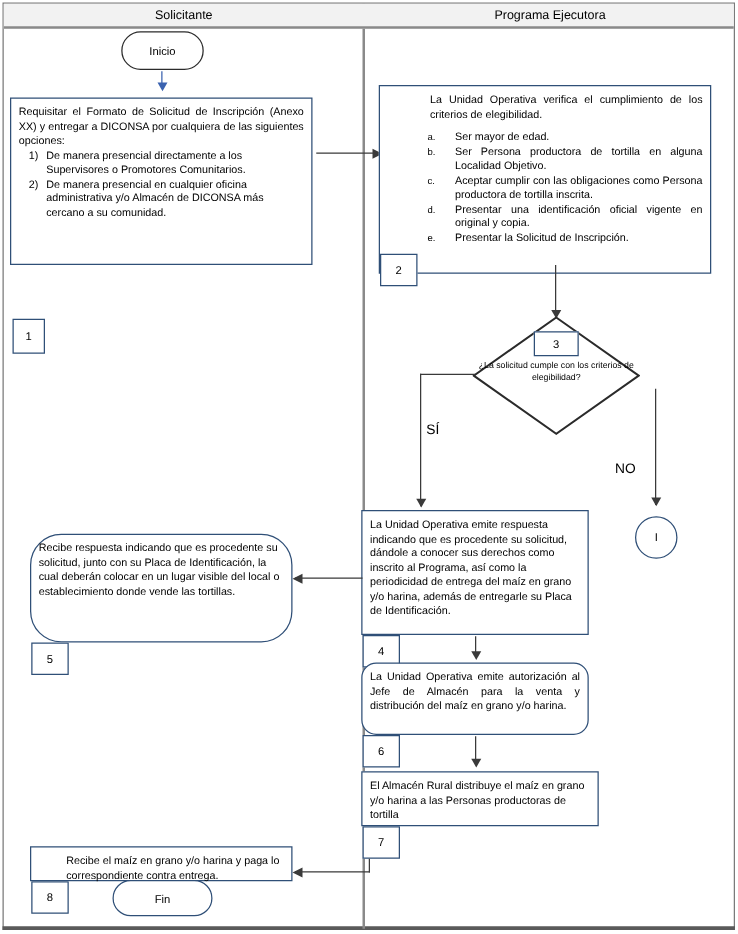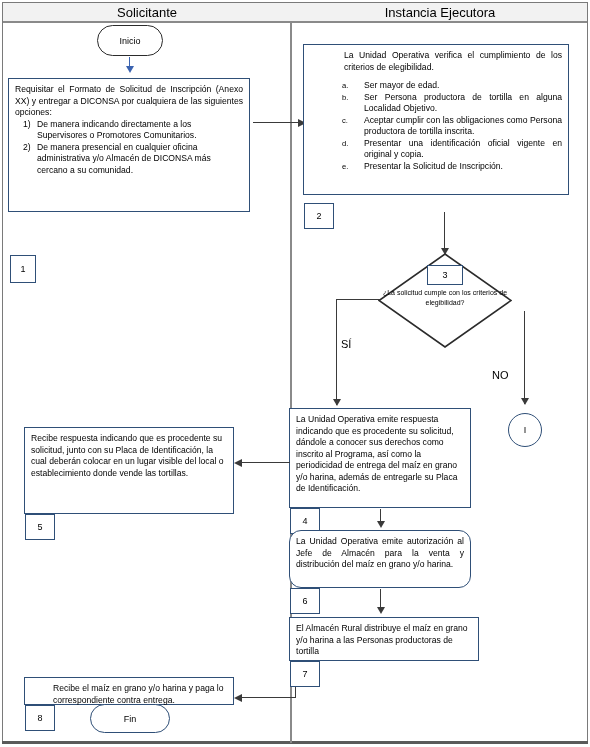--- a/index.html
+++ b/index.html
@@ -56,21 +56,21 @@
     background: #f2f2f2;
     border-bottom: 2px solid #8a8a8a;
     box-sizing: border-box;
   }
   .header-cell {
     position: absolute;
     top: 0;
     height: 20px;
     line-height: 19px;
     text-align: center;
-    font-size: 13px;
+    font-size: 10px;
     color: #000;
   }
   .header-cell.left  { left: 0px;   width: 288px; }
   .header-cell.right { left: 290px; width: 294px; }
 
   
   .node {
     position: absolute;
     box-sizing: border-box;
   }
@@ -196,63 +196,63 @@
 <body>
 
 <div id="page">
 
   <div class="frame"></div>
   <div class="frame-bottom"></div>
   <div class="lane-divider"></div>
 
   <div class="header-row">
     <div class="header-cell left">Solicitante</div>
-    <div class="header-cell right">Instancia Ejecutora</div>
+    <div class="header-cell right">Programa Ejecutora</div>
   </div>
 
   <div class="node terminal dark" style="left:97px; top:25px; width:66px; height:31px;">
     <span>Inicio</span>
   </div>
 
   <div class="ln v blue" style="left:129px; top:57px; height:11px;"></div>
   <div class="arrowhead ah-down blue" style="left:126px; top:66px;"></div>
 
   <div class="node process" style="left:8px; top:78px; width:242px; height:134px;">
     <div class="just">Requisitar el Formato de Solicitud de Inscripción (Anexo XX) y entregar a DICONSA por cualquiera de las siguientes opciones:</div>
     <div class="lst">
       <div class="lrow">
         <span class="lmark">1)</span>
-        <span class="ltext">De manera indicando directamente a los Supervisores o Promotores Comunitarios.</span>
+        <span class="ltext">De manera presencial directamente a los Supervisores o Promotores Comunitarios.</span>
       </div>
       <div class="lrow">
         <span class="lmark">2)</span>
         <span class="ltext">De manera presencial en cualquier oficina administrativa y/o Almacén de DICONSA más cercano a su comunidad.</span>
       </div>
     </div>
   </div>
   <div class="tag" style="left:10px; top:255px; width:26px; height:28px;">1</div>
 
-  <div class="node process" style="left:24px; top:427px; width:210px; height:87px;">
+  <div class="node process" style="left:24px; top:427px; width:210px; height:87px;border-radius:25px;">
     <div>Recibe respuesta indicando que es procedente su solicitud, junto con su Placa de Identificación, la cual deberán colocar en un lugar visible del local o establecimiento donde vende las tortillas.</div>
   </div>
   <div class="tag" style="left:25px; top:514px; width:30px; height:26px;">5</div>
 
   <div class="node process" style="left:24px; top:677px; width:210px; height:28px;padding-left:28px;">
     <div>Recibe el maíz en grano y/o harina y paga lo correspondiente contra entrega.</div>
   </div>
   <div class="tag" style="left:25px; top:705px; width:30px; height:26px;">8</div>
 
   <div class="node terminal" style="left:90px; top:704px; width:80px; height:29px;">
     <span>Fin</span>
   </div>
 
   <div class="ln h" style="left:253px; top:122px; width:47px;"></div>
   <div class="arrowhead ah-right" style="left:298px; top:119px;"></div>
 
-  <div class="node process" style="left:303px; top:44px; width:266px; height:151px;padding-left:34px;">
+  <div class="node process" style="left:303px; top:68px; width:266px; height:151px;padding-left:34px;">
     <div class="para-indent just">La Unidad Operativa verifica el cumplimiento de los criterios de elegibilidad.</div>
     <div class="gap"></div>
     <div class="lst">
       <div class="lrow">
         <span class="lmark alpha">a.</span>
         <span class="ltext just">Ser mayor de edad.</span>
       </div>
       <div class="lrow">
         <span class="lmark alpha">b.</span>
         <span class="ltext just">Ser Persona productora de tortilla en alguna Localidad Objetivo.</span>

